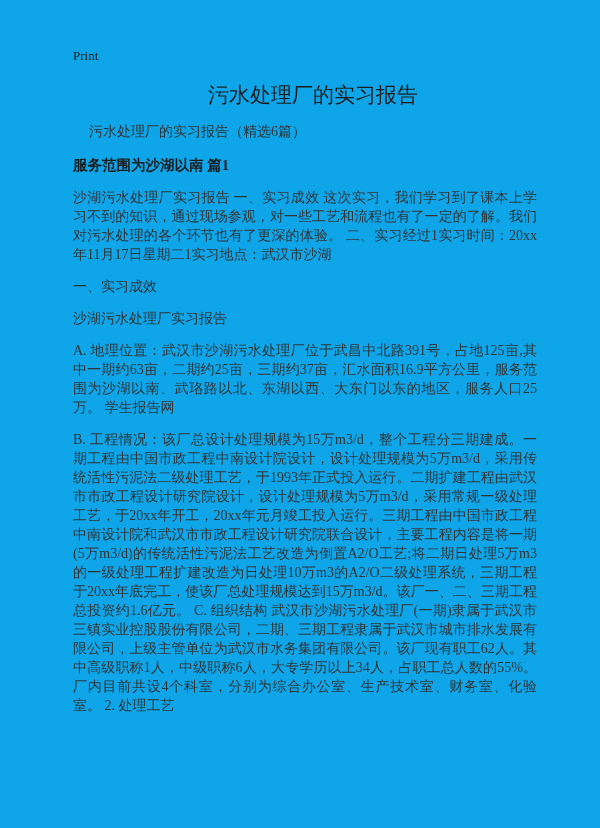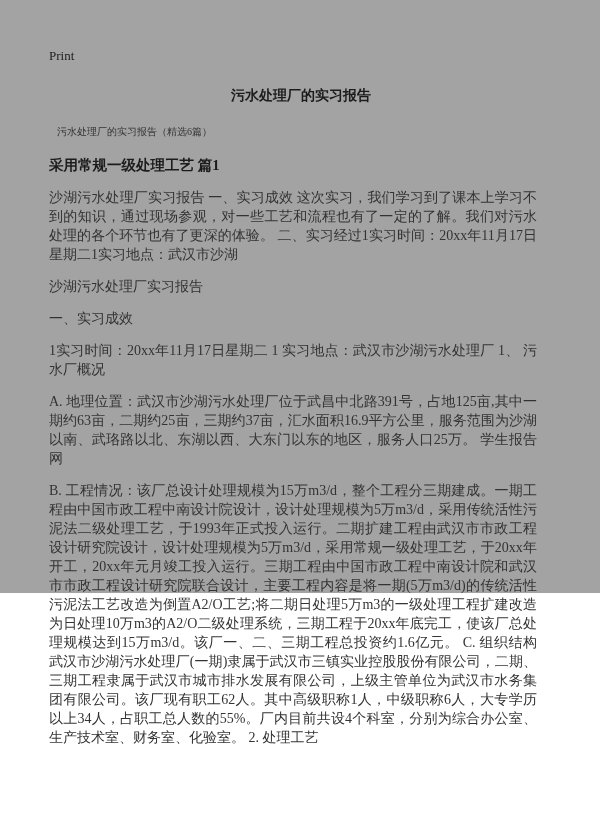--- a/index.html
+++ b/index.html
@@ -10,42 +10,42 @@
   body {
     width: 600px;
     height: 828px;
     overflow: hidden;
     font-family: "Liberation Serif", "DejaVu Serif", serif;
     color: #333333;
   }
   .page {
     box-sizing: border-box;
     width: 600px;
-    height: 593px;
-    padding: 46px 47px 0 49px;
-    background: #a3a3a3;
+    height: 828px;
+    padding: 46px 47px 0 73px;
+    background: #0ea5e9;
   }
   .print-link {
     display: inline-block;
     font-size: 13px;
     line-height: 16px;
     color: #222222;
     cursor: pointer;
   }
   .doc-title {
     margin: 19px 0 0 0;
     text-align: center;
-    font-size: 14px;
+    font-size: 21px;
     line-height: 25px;
-    font-weight: bold;
+    font-weight: normal;
     color: #1c1c1c;
   }
   .doc-subtitle {
-    margin: 15px 0 0 8px;
-    font-size: 10px;
+    margin: 15px 0 0 16px;
+    font-size: 14px;
     line-height: 18px;
     color: #333333;
   }
   .section-heading {
     margin: 15px 0 0 0;
     font-size: 14.5px;
     line-height: 19px;
     font-weight: bold;
     color: #1c1c1c;
   }
@@ -63,28 +63,27 @@
 <body>
 
 <div class="page">
 
   <span class="print-link">Print</span>
 
   <h1 class="doc-title">污水处理厂的实习报告</h1>
 
   <div class="doc-subtitle">污水处理厂的实习报告（精选6篇）</div>
 
-  <div class="section-heading">采用常规一级处理工艺 篇1</div>
+  <div class="section-heading">服务范围为沙湖以南 篇1</div>
 
   <p class="body-para">沙湖污水处理厂实习报告 一、实习成效 这次实习，我们学习到了课本上学习不到的知识，通过现场参观，对一些工艺和流程也有了一定的了解。我们对污水处理的各个环节也有了更深的体验。 二、实习经过1实习时间：20xx年11月17日星期二1实习地点：武汉市沙湖</p>
 
+  <p class="body-para">一、实习成效</p>
+
   <p class="body-para">沙湖污水处理厂实习报告</p>
 
-  <p class="body-para">一、实习成效</p>
 
-
-  <p class="body-para">1实习时间：20xx年11月17日星期二 1 实习地点：武汉市沙湖污水处理厂 1、 污水厂概况</p>
 
   <p class="body-para">A. 地理位置：武汉市沙湖污水处理厂位于武昌中北路391号，占地125亩,其中一期约63亩，二期约25亩，三期约37亩，汇水面积16.9平方公里，服务范围为沙湖以南、武珞路以北、东湖以西、大东门以东的地区，服务人口25万。 学生报告网</p>
 
   <p class="body-para">B. 工程情况：该厂总设计处理规模为15万m3/d，整个工程分三期建成。一期工程由中国市政工程中南设计院设计，设计处理规模为5万m3/d，采用传统活性污泥法二级处理工艺，于1993年正式投入运行。二期扩建工程由武汉市市政工程设计研究院设计，设计处理规模为5万m3/d，采用常规一级处理工艺，于20xx年开工，20xx年元月竣工投入运行。三期工程由中国市政工程中南设计院和武汉市市政工程设计研究院联合设计，主要工程内容是将一期(5万m3/d)的传统活性污泥法工艺改造为倒置A2/O工艺;将二期日处理5万m3的一级处理工程扩建改造为日处理10万m3的A2/O二级处理系统，三期工程于20xx年底完工，使该厂总处理规模达到15万m3/d。该厂一、二、三期工程总投资约1.6亿元。 C. 组织结构 武汉市沙湖污水处理厂(一期)隶属于武汉市三镇实业控股股份有限公司，二期、三期工程隶属于武汉市城市排水发展有限公司，上级主管单位为武汉市水务集团有限公司。该厂现有职工62人。其中高级职称1人，中级职称6人，大专学历以上34人，占职工总人数的55%。厂内目前共设4个科室，分别为综合办公室、生产技术室、财务室、化验室。 2. 处理工艺</p>
 
 </div>
 
 </body></html>

